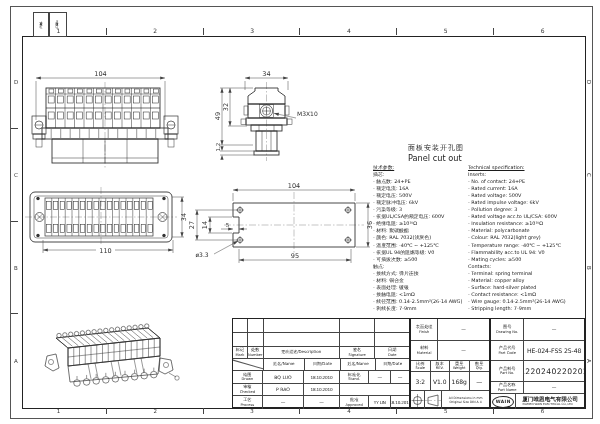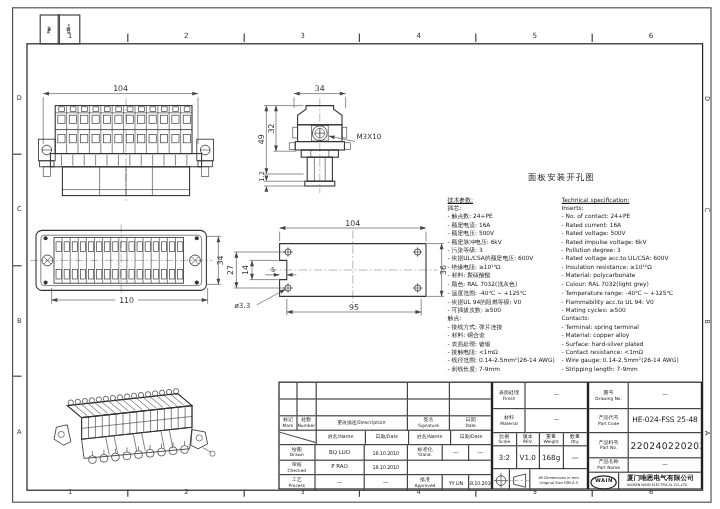--- a/index.html
+++ b/index.html
@@ -19,21 +19,21 @@
   .gr{flex:1;display:flex;align-items:center;justify-content:center;font-size:5.5px;color:#333;position:relative;}
   .gr:not(:last-child)::after{content:"";position:absolute;bottom:0;left:1px;width:7px;height:1px;background:#444;}
   .grr{flex:1;display:flex;align-items:center;justify-content:center;font-size:5.5px;color:#333;transform-origin:center;}
   .grr{transform:none;}
   .grr, .band-vr .grr{writing-mode:vertical-rl;}
   .corner-box{border:0.8px solid #444;display:flex;align-items:center;justify-content:center;overflow:hidden;}
   .corner-box span{writing-mode:vertical-rl;transform:rotate(180deg);font-size:3.2px;color:#333;line-height:1;}
   
   .spec-col{line-height:7.05px;font-size:4.9px;color:#1c1c1c;white-space:nowrap;}
   .spec-col > div:first-child{text-decoration:underline;}
-  .panel-title{text-align:center;line-height:1.25;}
+  .panel-title{line-height:1.25;}
   .panel-title .zh{font-size:7px;letter-spacing:1px;}
   .panel-title .en{font-size:8.2px;}
   
   .tb-sec{border:1px solid #222;box-sizing:border-box;background:#fff;}
   .tbr{display:flex;flex-direction:row;box-sizing:border-box;}
   .tc{box-sizing:border-box;border-right:0.6px solid #444;border-bottom:0.6px solid #444;
       display:flex;align-items:center;justify-content:center;overflow:hidden;position:relative;}
   .tc.nr{border-right:none;}
   .tc.nb{border-bottom:none;}
   .lbl2{display:flex;flex-direction:column;align-items:center;line-height:1.12;font-size:4.2px;color:#222;text-align:center;}
@@ -518,20 +518,21 @@
     <polygon class="p2" points="26,38 17,40 15,50 23,55 29,52"></polygon>
     <circle class="t" cx="21" cy="46" r="2.6"></circle>
     <polygon class="p2" points="130,42 141,44 143,54 135,58 129,55"></polygon>
     <circle class="t" cx="136" cy="49" r="2.6"></circle>
     <line class="t" x1="139" y1="57" x2="146" y2="61"></line>
     <circle class="t" cx="147" cy="62" r="2.2"></circle>
   </svg>
 
   <div class="abs panel-title" style="left:408px;top:144px;width:120px;">
     <div class="zh">面板安装开孔图</div>
+    <div class="en">Panel cut out</div>
   </div>
 
   <div class="abs spec-col" style="left:373px;top:164px;width:95px;">
       <div>技术参数:</div>
       <div>插芯:</div>
       <div>- 触点数: 24+PE</div>
       <div>- 额定电流: 16A</div>
       <div>- 额定电压: 500V</div>
       <div>- 额定脉冲电压: 6kV</div>
       <div>- 污染等级: 3</div>

